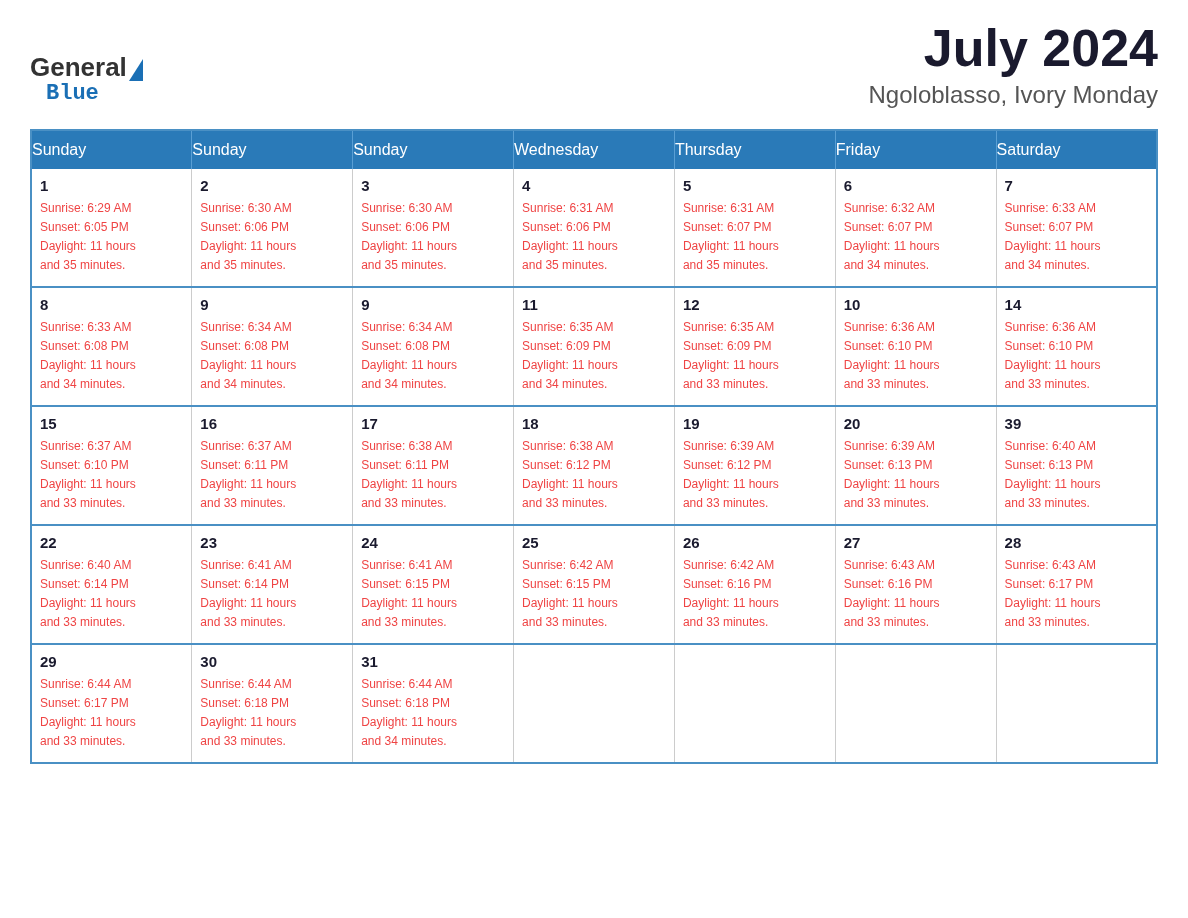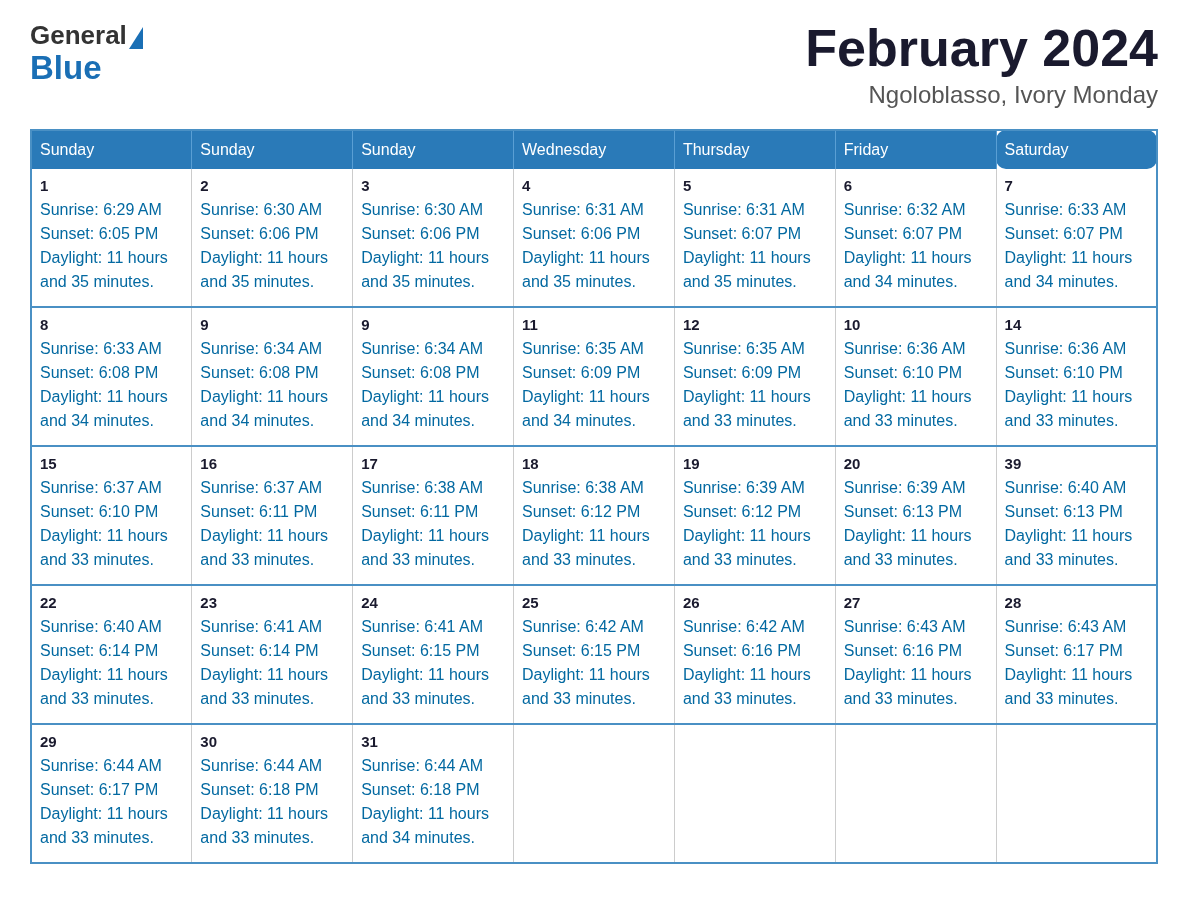--- a/index.html
+++ b/index.html
@@ -30,24 +30,25 @@
       height: 0;
       border-left: 14px solid transparent;
       border-right: 0px solid transparent;
       border-bottom: 22px solid #1a6fb5;
       margin-left: 2px;
       margin-top: 4px;
       display: inline-block;
     }
 
     .logo-blue {
-      font-size: 33px;
+      font-size: 22px;
       font-weight: bold;
       color: #1a6fb5;
-      margin-left: 0;
+      margin-left: 16px;
+      font-family: Liberation Mono, monospace;
     }
 
     .title-area {
       text-align: right;
     }
 
     .month-title {
       font-size: 52px;
       font-weight: bold;
       color: #1a1a2e;
@@ -62,30 +63,29 @@
 
     .calendar-table {
       width: 100%;
       border-collapse: collapse;
       border: 2px solid #4a90c4;
     }
 
     .calendar-table th {
       background-color: #2a7ab8;
       color: #fff;
-      padding: 10px 8px;
+      padding: 10px 0;
       text-align: left;
       font-size: 16px;
       font-weight: normal;
       border-right: 1px solid #5a9fd4;
     }
 
     .calendar-table th:last-child {
       border-right: none;
-      border-radius: 10px;
     }
 
     .calendar-table td {
       vertical-align: top;
       padding: 8px 8px 12px 8px;
       border-right: 1px solid #ccc;
       border-bottom: 2px solid #4a90c4;
       width: 14.28%;
       min-height: 90px;
     }
@@ -100,37 +100,38 @@
 
     .day-number {
       font-size: 15px;
       font-weight: bold;
       color: #1a1a2e;
       display: block;
       margin-bottom: 4px;
     }
 
     .day-info {
-      font-size: 16px;
-      color: #0369a1;
+      font-size: 12px;
+      color: #ef4444;
       line-height: 1.5;
     }
 
     .empty-cell {
       background: #fff;
     }
 
     .logo-wrapper {
       display: flex;
       flex-direction: column;
     }
 
     .logo-row1 {
       display: flex;
       align-items: center;
+      margin-top: 32px;
     }
 
     .logo-row2 {
       display: flex;
       align-items: center;
       margin-top: -2px;
     }
   </style>
 </head>
 <body>
@@ -139,21 +140,21 @@
   <div class="logo-wrapper">
     <div class="logo-row1">
       <span class="logo-text-general">General</span>
       <span class="logo-triangle"></span>
     </div>
     <div class="logo-row2">
       <span class="logo-blue">Blue</span>
     </div>
   </div>
   <div class="title-area">
-    <div class="month-title">February 2024</div>
+    <div class="month-title">July 2024</div>
     <div class="location-title">Ngoloblasso, Ivory Monday</div>
   </div>
 </div>
 
 <table class="calendar-table">
   <thead>
     <tr>
     <th>Sunday</th>
         <th>Sunday</th>
         <th>Sunday</th>

